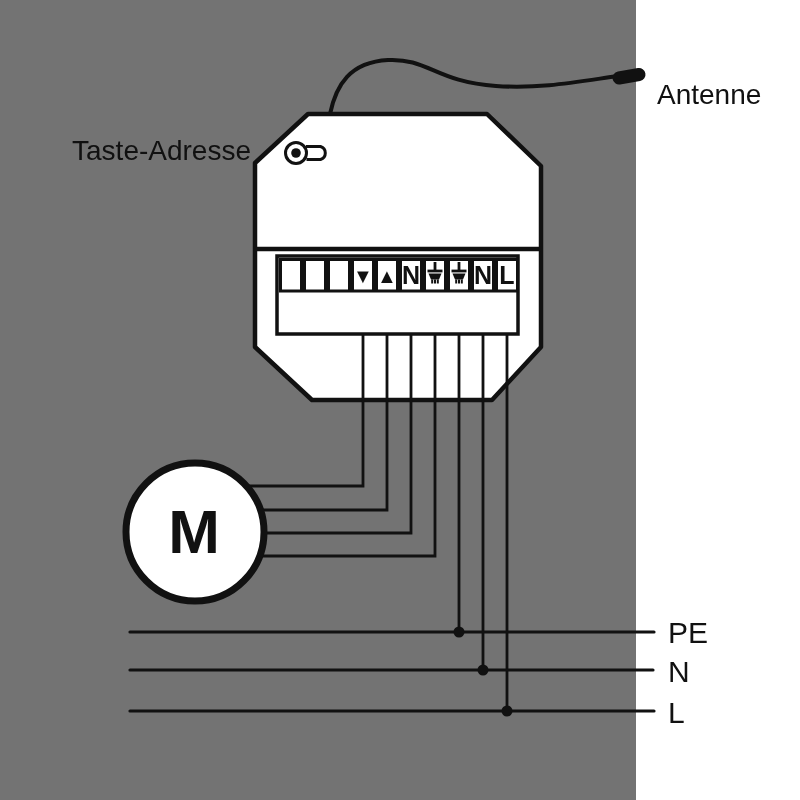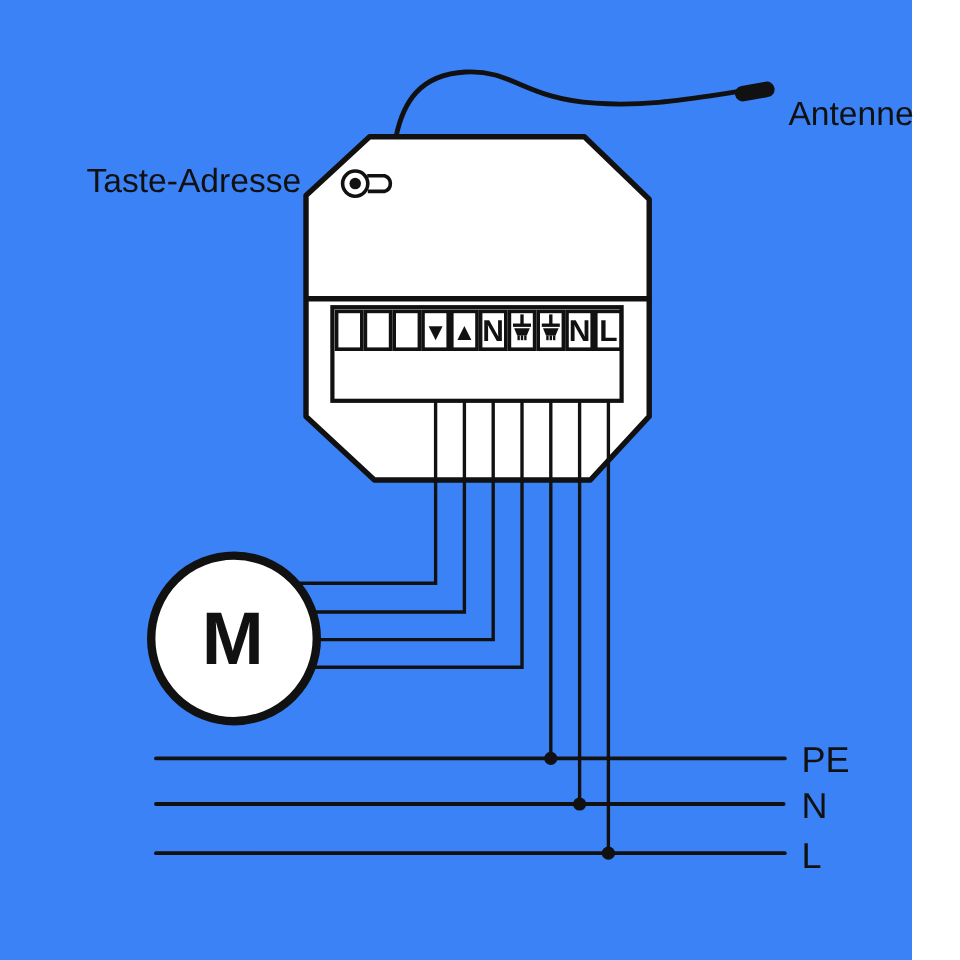--- a/index.html
+++ b/index.html
@@ -1,19 +1,19 @@
 <!DOCTYPE html>
 <html><head>
 <meta charset="utf-8">
 <style>
   html, body { margin: 0; padding: 0; background: #ffffff; }
   #canvas {
     position: relative;
-    width: 760px; height: 800px;
-    background: #3b82f6;
+    width: 636px; height: 800px;
+    background: #737373;
     font-family: "Liberation Sans", sans-serif;
   }
   svg text {
     font-family: "Liberation Sans", sans-serif;
     fill: #111111;
   }
   .label-text { font-size: 28px; font-weight: 400; }
   .bus-text { font-size: 30px; font-weight: 400; }
   .motor-text { font-size: 62px; font-weight: 700; }
   .terminal-text { font-size: 25px; font-weight: 700; }

